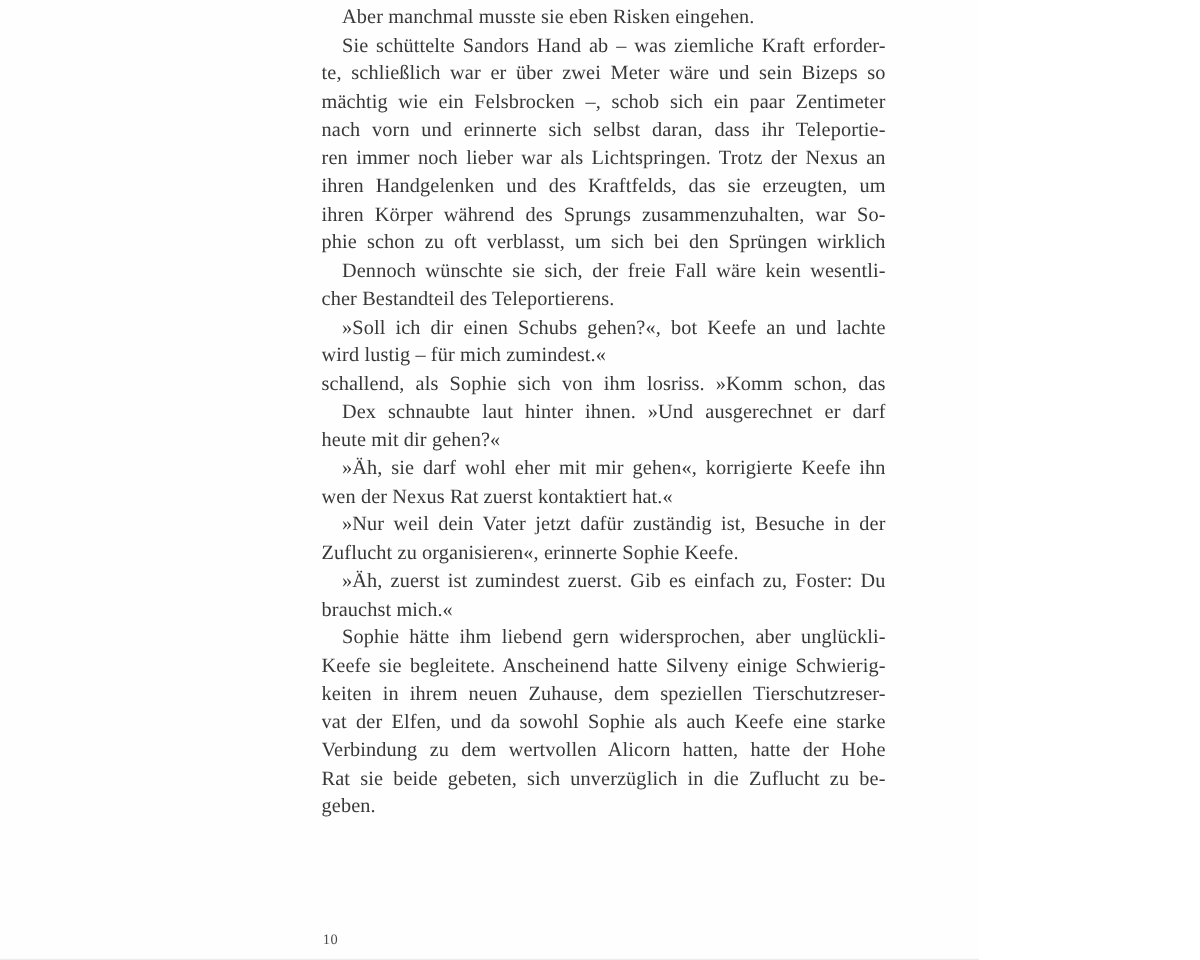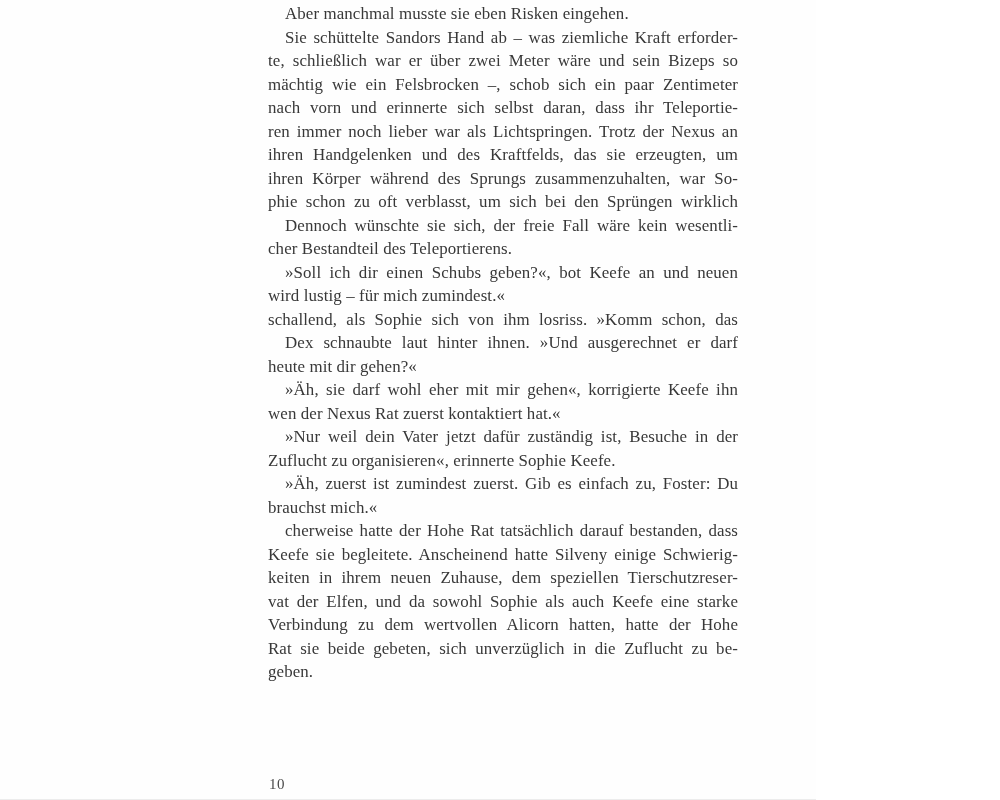--- a/index.html
+++ b/index.html
@@ -46,21 +46,21 @@
   }
   .para .line:first-child {
     text-indent: 17px;
   }
   .it { }
   .page-number {
     position: absolute;
     left: 269px;
     top: 776px;
     color: #4a4a4a;
-    font-size: 15px;
+    font-size: 12px;
     letter-spacing: 0.5px;
   }
 </style>
 </head>
 <body>
 
 <div class="page">
   <div class="text-block">
       <div class="para">
         <div class="line last"><span>Aber manchmal musste sie eben Risken eingehen.</span></div>
@@ -73,42 +73,42 @@
         <div class="line"><span>ren immer noch lieber war als Lichtspringen. Trotz der Nexus an</span></div>
         <div class="line"><span>ihren Handgelenken und des Kraftfelds, das sie erzeugten, um</span></div>
         <div class="line"><span>ihren Körper während des Sprungs zusammenzuhalten, war So-</span></div>
         <div class="line"><span>phie schon zu oft verblasst, um sich bei den Sprüngen wirklich</span></div>
       </div>
       <div class="para">
         <div class="line"><span>Dennoch wünschte sie sich, der freie Fall wäre kein wesentli-</span></div>
         <div class="line last"><span>cher Bestandteil des Teleportierens.</span></div>
       </div>
       <div class="para">
-        <div class="line"><span>»Soll ich dir einen Schubs geben?«, bot Keefe an und neuen</span></div>
+        <div class="line"><span>»Soll ich dir einen Schubs gehen?«, bot Keefe an und lachte</span></div>
         <div class="line last"><span>wird lustig – für mich zumindest.«</span></div>
         <div class="line"><span>schallend, als Sophie sich von ihm losriss. »Komm schon, das</span></div>
       </div>
       <div class="para">
         <div class="line"><span>Dex schnaubte laut hinter ihnen. »Und ausgerechnet </span><span class="it">er</span><span> darf</span></div>
         <div class="line last"><span>heute mit dir gehen?«</span></div>
       </div>
       <div class="para">
         <div class="line"><span>»Äh, </span><span class="it">sie</span><span> darf wohl eher mit </span><span class="it">mir</span><span> gehen«, korrigierte Keefe ihn</span></div>
         <div class="line last"><span>wen der Nexus Rat zuerst kontaktiert hat.«</span></div>
       </div>
       <div class="para">
         <div class="line"><span>»Nur weil dein Vater jetzt dafür zuständig ist, Besuche in der</span></div>
         <div class="line last"><span>Zuflucht zu organisieren«, erinnerte Sophie Keefe.</span></div>
       </div>
       <div class="para">
         <div class="line"><span>»Äh, zuerst ist zumindest zuerst. Gib es einfach zu, Foster: Du</span></div>
         <div class="line last"><span>brauchst mich.«</span></div>
       </div>
       <div class="para">
-        <div class="line"><span>cherweise hatte der Hohe Rat tatsächlich darauf bestanden, dass</span></div>
+        <div class="line"><span>Sophie hätte ihm liebend gern widersprochen, aber unglückli-</span></div>
         <div class="line"><span>Keefe sie begleitete. Anscheinend hatte Silveny einige Schwierig-</span></div>
         <div class="line"><span>keiten in ihrem neuen Zuhause, dem speziellen Tierschutzreser-</span></div>
         <div class="line"><span>vat der Elfen, und da sowohl Sophie als auch Keefe eine starke</span></div>
         <div class="line"><span>Verbindung zu dem wertvollen Alicorn hatten, hatte der Hohe</span></div>
         <div class="line"><span>Rat sie </span><span class="it">beide</span><span> gebeten, sich unverzüglich in die Zuflucht zu be-</span></div>
         <div class="line last"><span>geben.</span></div>
       </div>
     </div>
   <div class="page-number">10</div>
 </div>

